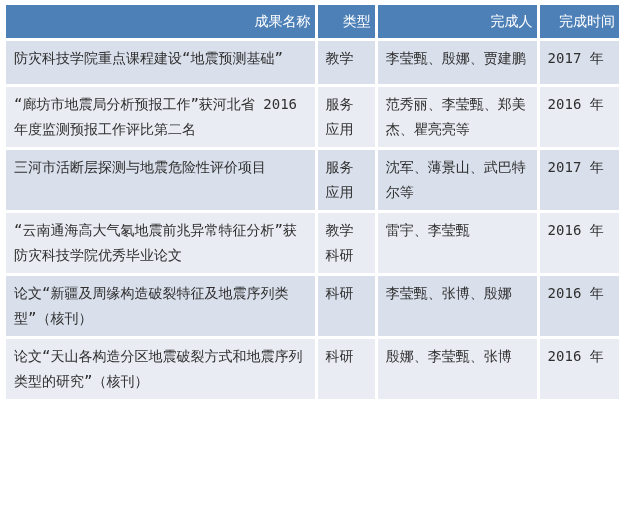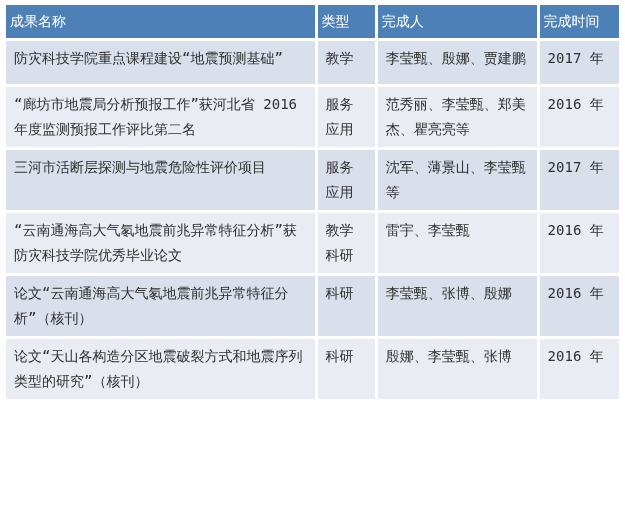--- a/index.html
+++ b/index.html
@@ -35,21 +35,21 @@
   table.results th, table.results td {
     font-family: "DejaVu Sans Mono", "DejaVu Sans", sans-serif;
     font-weight: normal;
     line-height: 25px;
     overflow: hidden;
     word-wrap: break-word;
   }
   table.results th {
     background: var(--header-bg);
     color: var(--header-text);
-    text-align: left;
+    text-align: right;
     padding: 2px 4px;
     height: 33px;
     vertical-align: middle;
   }
   table.results td {
     vertical-align: top;
     padding: 5px 8px;
     background: var(--row-even-bg);
   }
   tbody tr:nth-child(odd) td { background: var(--row-odd-bg); }
@@ -93,31 +93,31 @@
   </tr>
         <tr>
     <td>“廊坊市地震局分析预报工作”获河北省 2016 年度监测预报工作评比第二名</td>
     <td>服务应用</td>
     <td>范秀丽、李莹甄、郑美杰、瞿亮亮等</td>
     <td>2016 年</td>
   </tr>
         <tr>
     <td>三河市活断层探测与地震危险性评价项目</td>
     <td>服务应用</td>
-    <td>沈军、薄景山、李莹甄等</td>
+    <td>沈军、薄景山、武巴特尔等</td>
     <td>2017 年</td>
   </tr>
         <tr>
     <td>“云南通海高大气氡地震前兆异常特征分析”获防灾科技学院优秀毕业论文</td>
     <td>教学科研</td>
     <td>雷宇、李莹甄</td>
     <td>2016 年</td>
   </tr>
         <tr>
-    <td>论文“云南通海高大气氡地震前兆异常特征分析”（核刊）</td>
+    <td>论文“新疆及周缘构造破裂特征及地震序列类型”（核刊）</td>
     <td>科研</td>
     <td>李莹甄、张博、殷娜</td>
     <td>2016 年</td>
   </tr>
         <tr>
     <td>论文“天山各构造分区地震破裂方式和地震序列类型的研究”（核刊）</td>
     <td>科研</td>
     <td>殷娜、李莹甄、张博</td>
     <td>2016 年</td>
   </tr>

